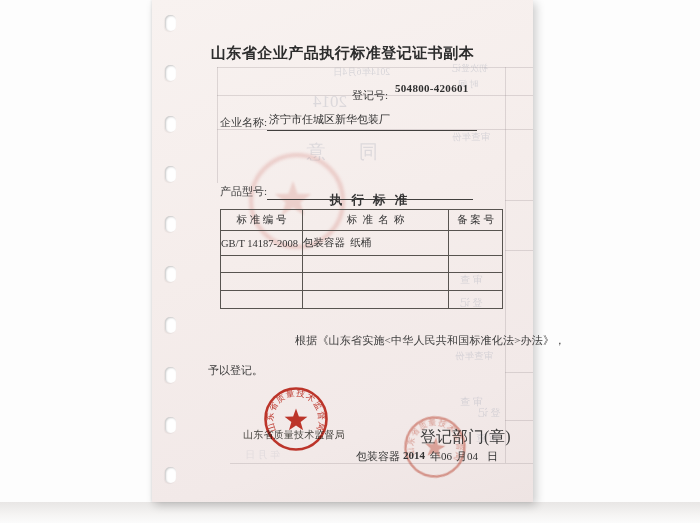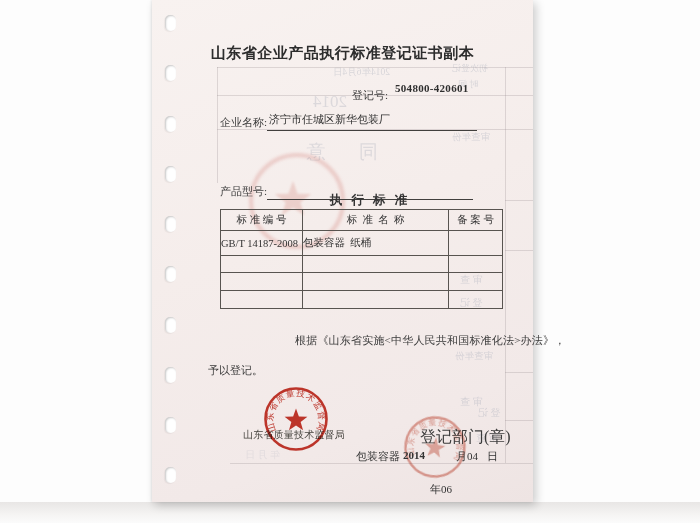--- a/index.html
+++ b/index.html
@@ -34,21 +34,21 @@
   table.std th, table.std td{border:1px solid #585450;font-weight:normal;
             font-size:10.5px;color:#333;padding:0;overflow:hidden;white-space:pre;}
   table.std th{text-align:center;}
   td.c1{padding-left:1px;font-size:11px;} td.c2{padding-left:6px;font-size:11px;}
   .para1{left:103px;top:333px;font-size:11px;color:#3b3b3b;white-space:nowrap;letter-spacing:.2px;margin-left:40px;}
   .para2{left:56px;top:350px;font-size:11px;color:#3b3b3b;margin-top:13px;}
   .issuer{left:91px;top:428px;font-size:10px;color:#46443f;letter-spacing:.2px;white-space:nowrap;}
   .dept{left:268px;top:427px;font-size:16px;color:#3b3b3b;white-space:nowrap;}
   .dateline{left:204px;top:449px;height:14px;width:170px;}
   .dateline span{position:absolute;top:0;font-size:11px;color:#333;white-space:nowrap;}
-  .dp0{left:0;} .dp1{left:47px;font-weight:600;} .dp2{left:74px;margin-top:33px;} .dp3{left:100px;} .dp4{left:131px;}
+  .dp0{left:0;} .dp1{left:47px;font-weight:600;} .dp2{left:74px;} .dp3{left:100px;} .dp4{left:131px;}
   .seal{mix-blend-mode:multiply;}
   .sealL{left:99px;top:374px;filter:blur(.25px);opacity:.93;}
   .sealR{left:240px;top:404px;filter:blur(.6px);opacity:.52;transform:rotate(8deg);}
   .gseal{left:97px;top:153px;width:88px;height:88px;border-radius:50%;
          border:4px solid rgba(198,72,58,.20);filter:blur(1.6px);mix-blend-mode:multiply;}
   .gstar{left:118px;top:176px;opacity:.18;filter:blur(1.2px);}
   .ghost{position:absolute;transform:scaleX(-1);color:#99a0b0;opacity:.32;
          filter:blur(.4px);white-space:pre;font-size:10px;}
   .gl{position:absolute;background:rgba(150,140,142,.28);filter:blur(.3px);}
   .glh{height:1px;} .glv{width:1px;}

